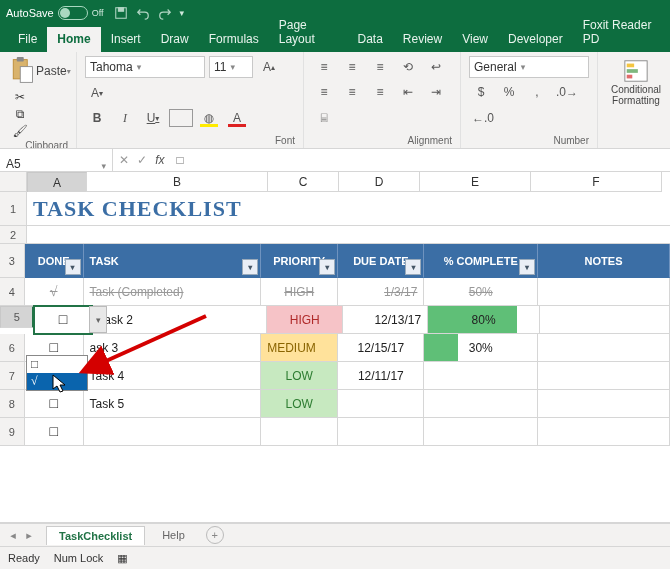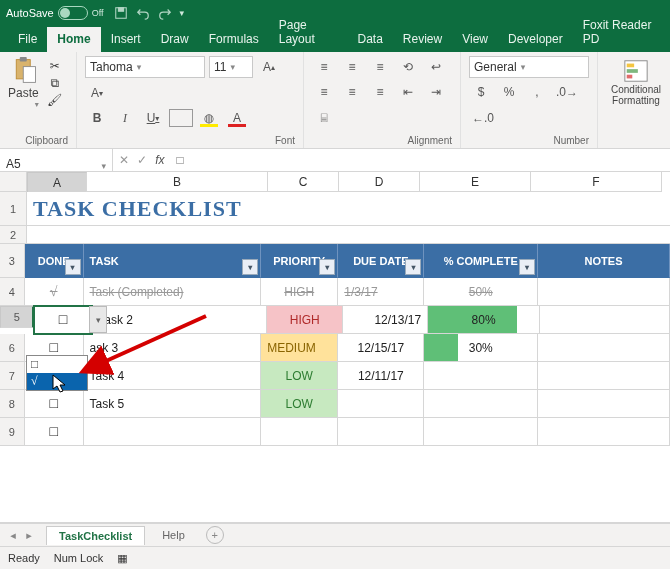--- a/index.html
+++ b/index.html
@@ -14,21 +14,21 @@
 .titlecenter{flex:1;text-align:center}
 
 .ribtabs{height:26px;background:#0d6d3f;display:flex;align-items:flex-end;padding-left:8px;font-size:12px}
 .ribtabs .tab{color:#e8f3ed;padding:5px 10px 6px;cursor:pointer}
 .ribtabs .tab.active{background:#f3f2f1;color:#0d6d3f;font-weight:600}
 
 .ribbon{height:96px;background:#f3f2f1;border-bottom:1px solid #d6d6d6;display:flex;overflow:hidden}
 .group{border-right:1px solid #e1e1e1;padding:4px 8px 2px;display:flex;flex-direction:column;justify-content:space-between;min-width:60px}
 .group .label{text-align:right;font-size:10px;color:#666;padding-top:2px}
 .grow{display:flex;align-items:center;gap:4px;flex-wrap:wrap}
-.paste{display:flex;flex-direction:column;align-items:flex-end;color:#444;cursor:pointer}
+.paste{display:flex;align-items:center;color:#444;cursor:pointer}
 .paste svg{width:28px;height:30px}
 .small-icons{display:flex;flex-direction:column;gap:3px;margin-left:4px}
 .small-icons div{width:16px;height:14px;display:flex;align-items:center;justify-content:center}
 .sel{border:1px solid #c8c8c8;background:#fff;height:20px;display:flex;align-items:center;padding:0 4px;font-size:12px;color:#333}
 .sel .dd{margin-left:4px;color:#888;font-size:9px}
 .btn{min-width:18px;height:20px;border:1px solid transparent;display:flex;align-items:center;justify-content:center;color:#555;cursor:pointer;padding:0 2px}
 .btn.b{font-weight:700}
 .btn.i{font-style:italic;font-family:Georgia}
 .btn.u{text-decoration:underline}
 .colorbar{position:relative}
@@ -294,21 +294,21 @@
         <div class="rowhead">4</div>
         <div class="cell cA">
           <span class="done-symbol strike">√</span>
         </div>
         <div class="cell cB">
           <span class="strike">Task (Completed)</span>
         </div>
         <div class="cell cC " style="justify-content: center;">
           <span class="strike">HIGH</span>
         </div>
-        <div class="cell cD" style="justify-content: flex-start;">
+        <div class="cell cD" style="justify-content: flex-end;">
           <span class="strike">1/3/17</span>
         </div>
         <div class="cell cE barcell">
           <span class="strike">50%</span>
         </div>
         <div class="cell cF"></div>
       </div>
       <div class="row">
         <div class="rowhead sel">5</div>
         <div class="cell cA activecell">

